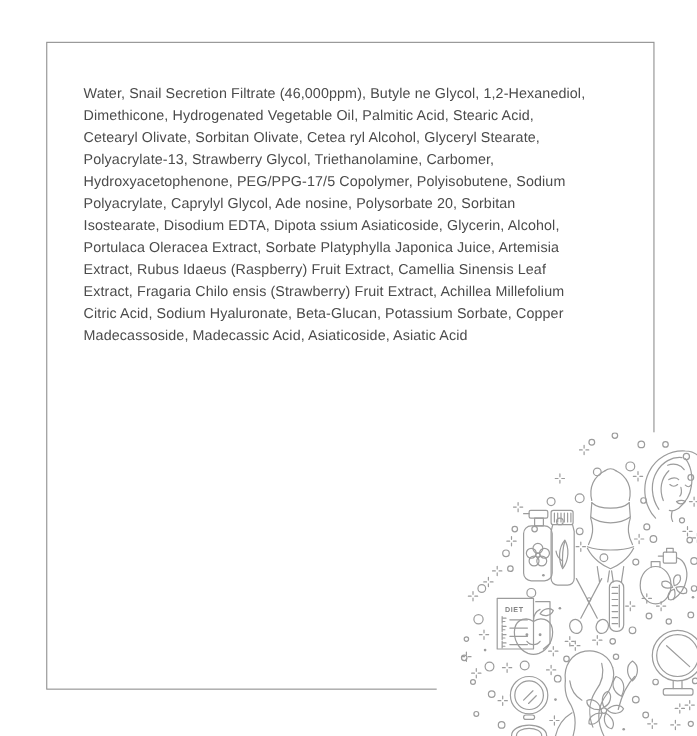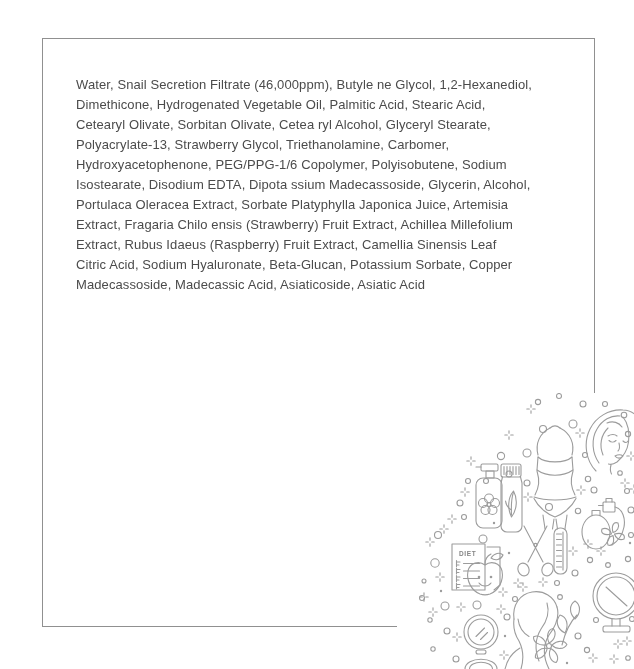--- a/index.html
+++ b/index.html
@@ -36,25 +36,26 @@
 <body>
 
 <div class="page">
 
   <div class="panel">
     <div class="ingredients">
         <div>Water, Snail Secretion Filtrate (46,000ppm), Butyle ne Glycol, 1,2-Hexanediol,</div>
         <div>Dimethicone, Hydrogenated Vegetable Oil, Palmitic Acid, Stearic Acid,</div>
         <div>Cetearyl Olivate, Sorbitan Olivate, Cetea ryl Alcohol, Glyceryl Stearate,</div>
         <div>Polyacrylate-13, Strawberry Glycol, Triethanolamine, Carbomer,</div>
-        <div>Hydroxyacetophenone, PEG/PPG-1/6 Copolymer, Polyisobutene, Sodium</div>
-        <div>Isostearate, Disodium EDTA, Dipota ssium Madecassoside, Glycerin, Alcohol,</div>
+        <div>Hydroxyacetophenone, PEG/PPG-17/5 Copolymer, Polyisobutene, Sodium</div>
+        <div>Polyacrylate, Caprylyl Glycol, Ade nosine, Polysorbate 20, Sorbitan</div>
+        <div>Isostearate, Disodium EDTA, Dipota ssium Asiaticoside, Glycerin, Alcohol,</div>
         <div>Portulaca Oleracea Extract, Sorbate Platyphylla Japonica Juice, Artemisia</div>
+        <div>Extract, Rubus Idaeus (Raspberry) Fruit Extract, Camellia Sinensis Leaf</div>
         <div>Extract, Fragaria Chilo ensis (Strawberry) Fruit Extract, Achillea Millefolium</div>
-        <div>Extract, Rubus Idaeus (Raspberry) Fruit Extract, Camellia Sinensis Leaf</div>
         <div>Citric Acid, Sodium Hyaluronate, Beta-Glucan, Potassium Sorbate, Copper</div>
         <div>Madecassoside, Madecassic Acid, Asiaticoside, Asiatic Acid</div>
       </div>
   </div>
 
   <div class="illustration">
     <svg width="237" height="276" viewBox="0 0 237 276" xmlns="http://www.w3.org/2000/svg">
       <defs>
         <path id="spk" d="M0,-4.2 L0,-1.7 M0,1.7 L0,4.2 M-4.2,0 L-1.7,0 M1.7,0 L4.2,0"></path>
       </defs>

